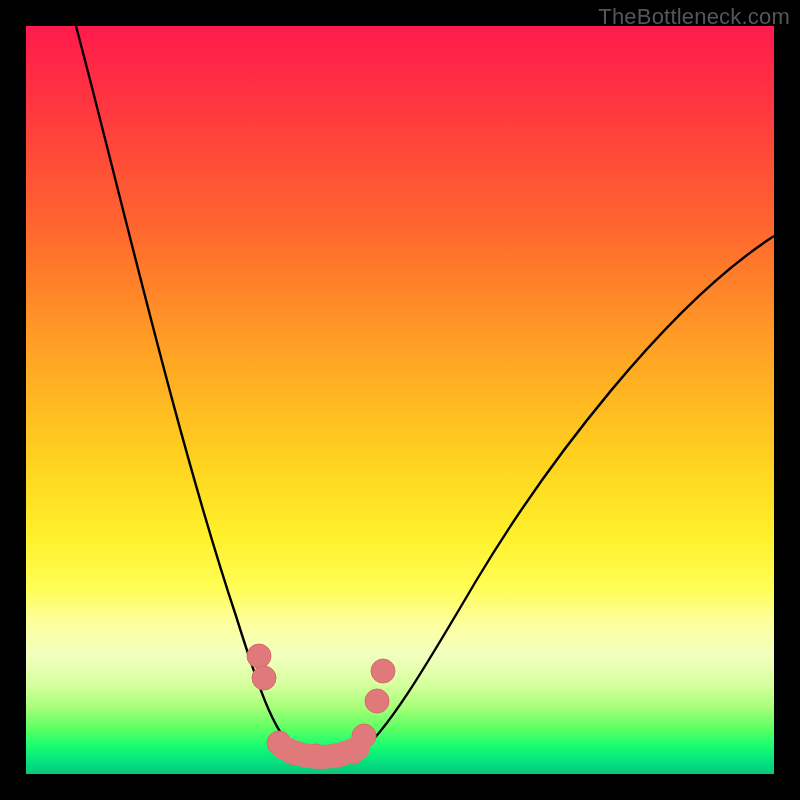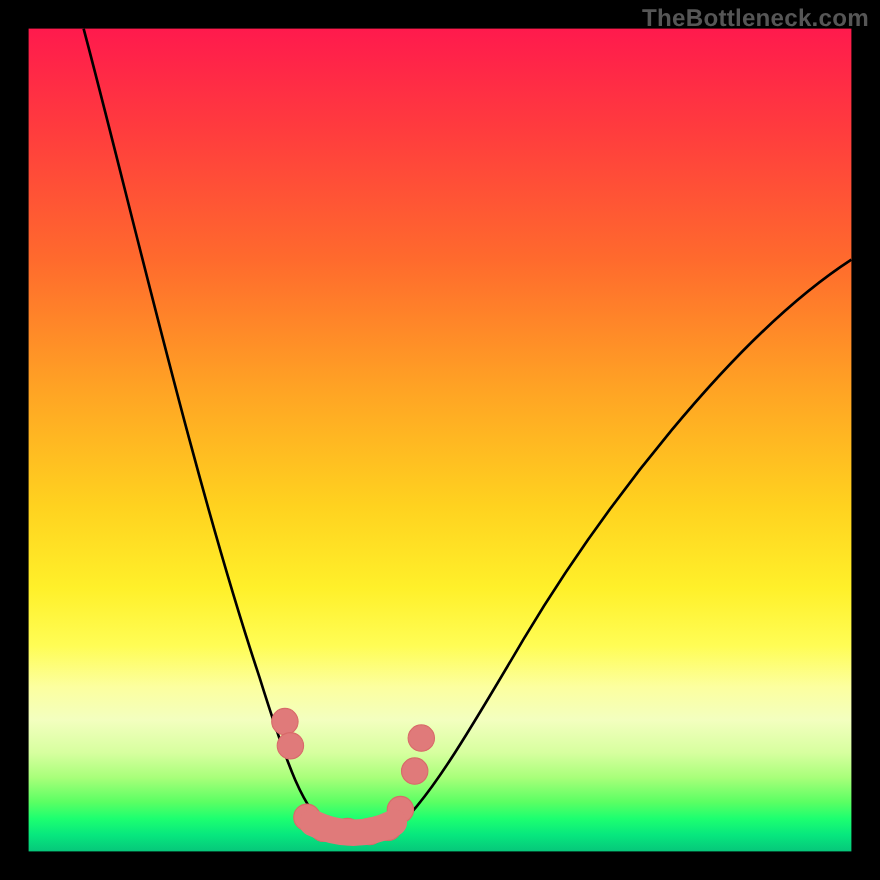--- a/index.html
+++ b/index.html
@@ -33,21 +33,21 @@
       #07e77e 98%,
       #06c77a 100%
     );
   }
   .watermark {
     position: absolute;
     top: 4px;
     right: 10px;
     font-family: Arial, Helvetica, sans-serif;
     font-size: 22px;
-    font-weight: 700;
+    font-weight: 400;
     color: #565656;
     letter-spacing: 0.2px;
   }
   svg.overlay {
     position: absolute;
     left: 0;
     top: 0;
     width: 748px;
     height: 748px;
     overflow: visible;

